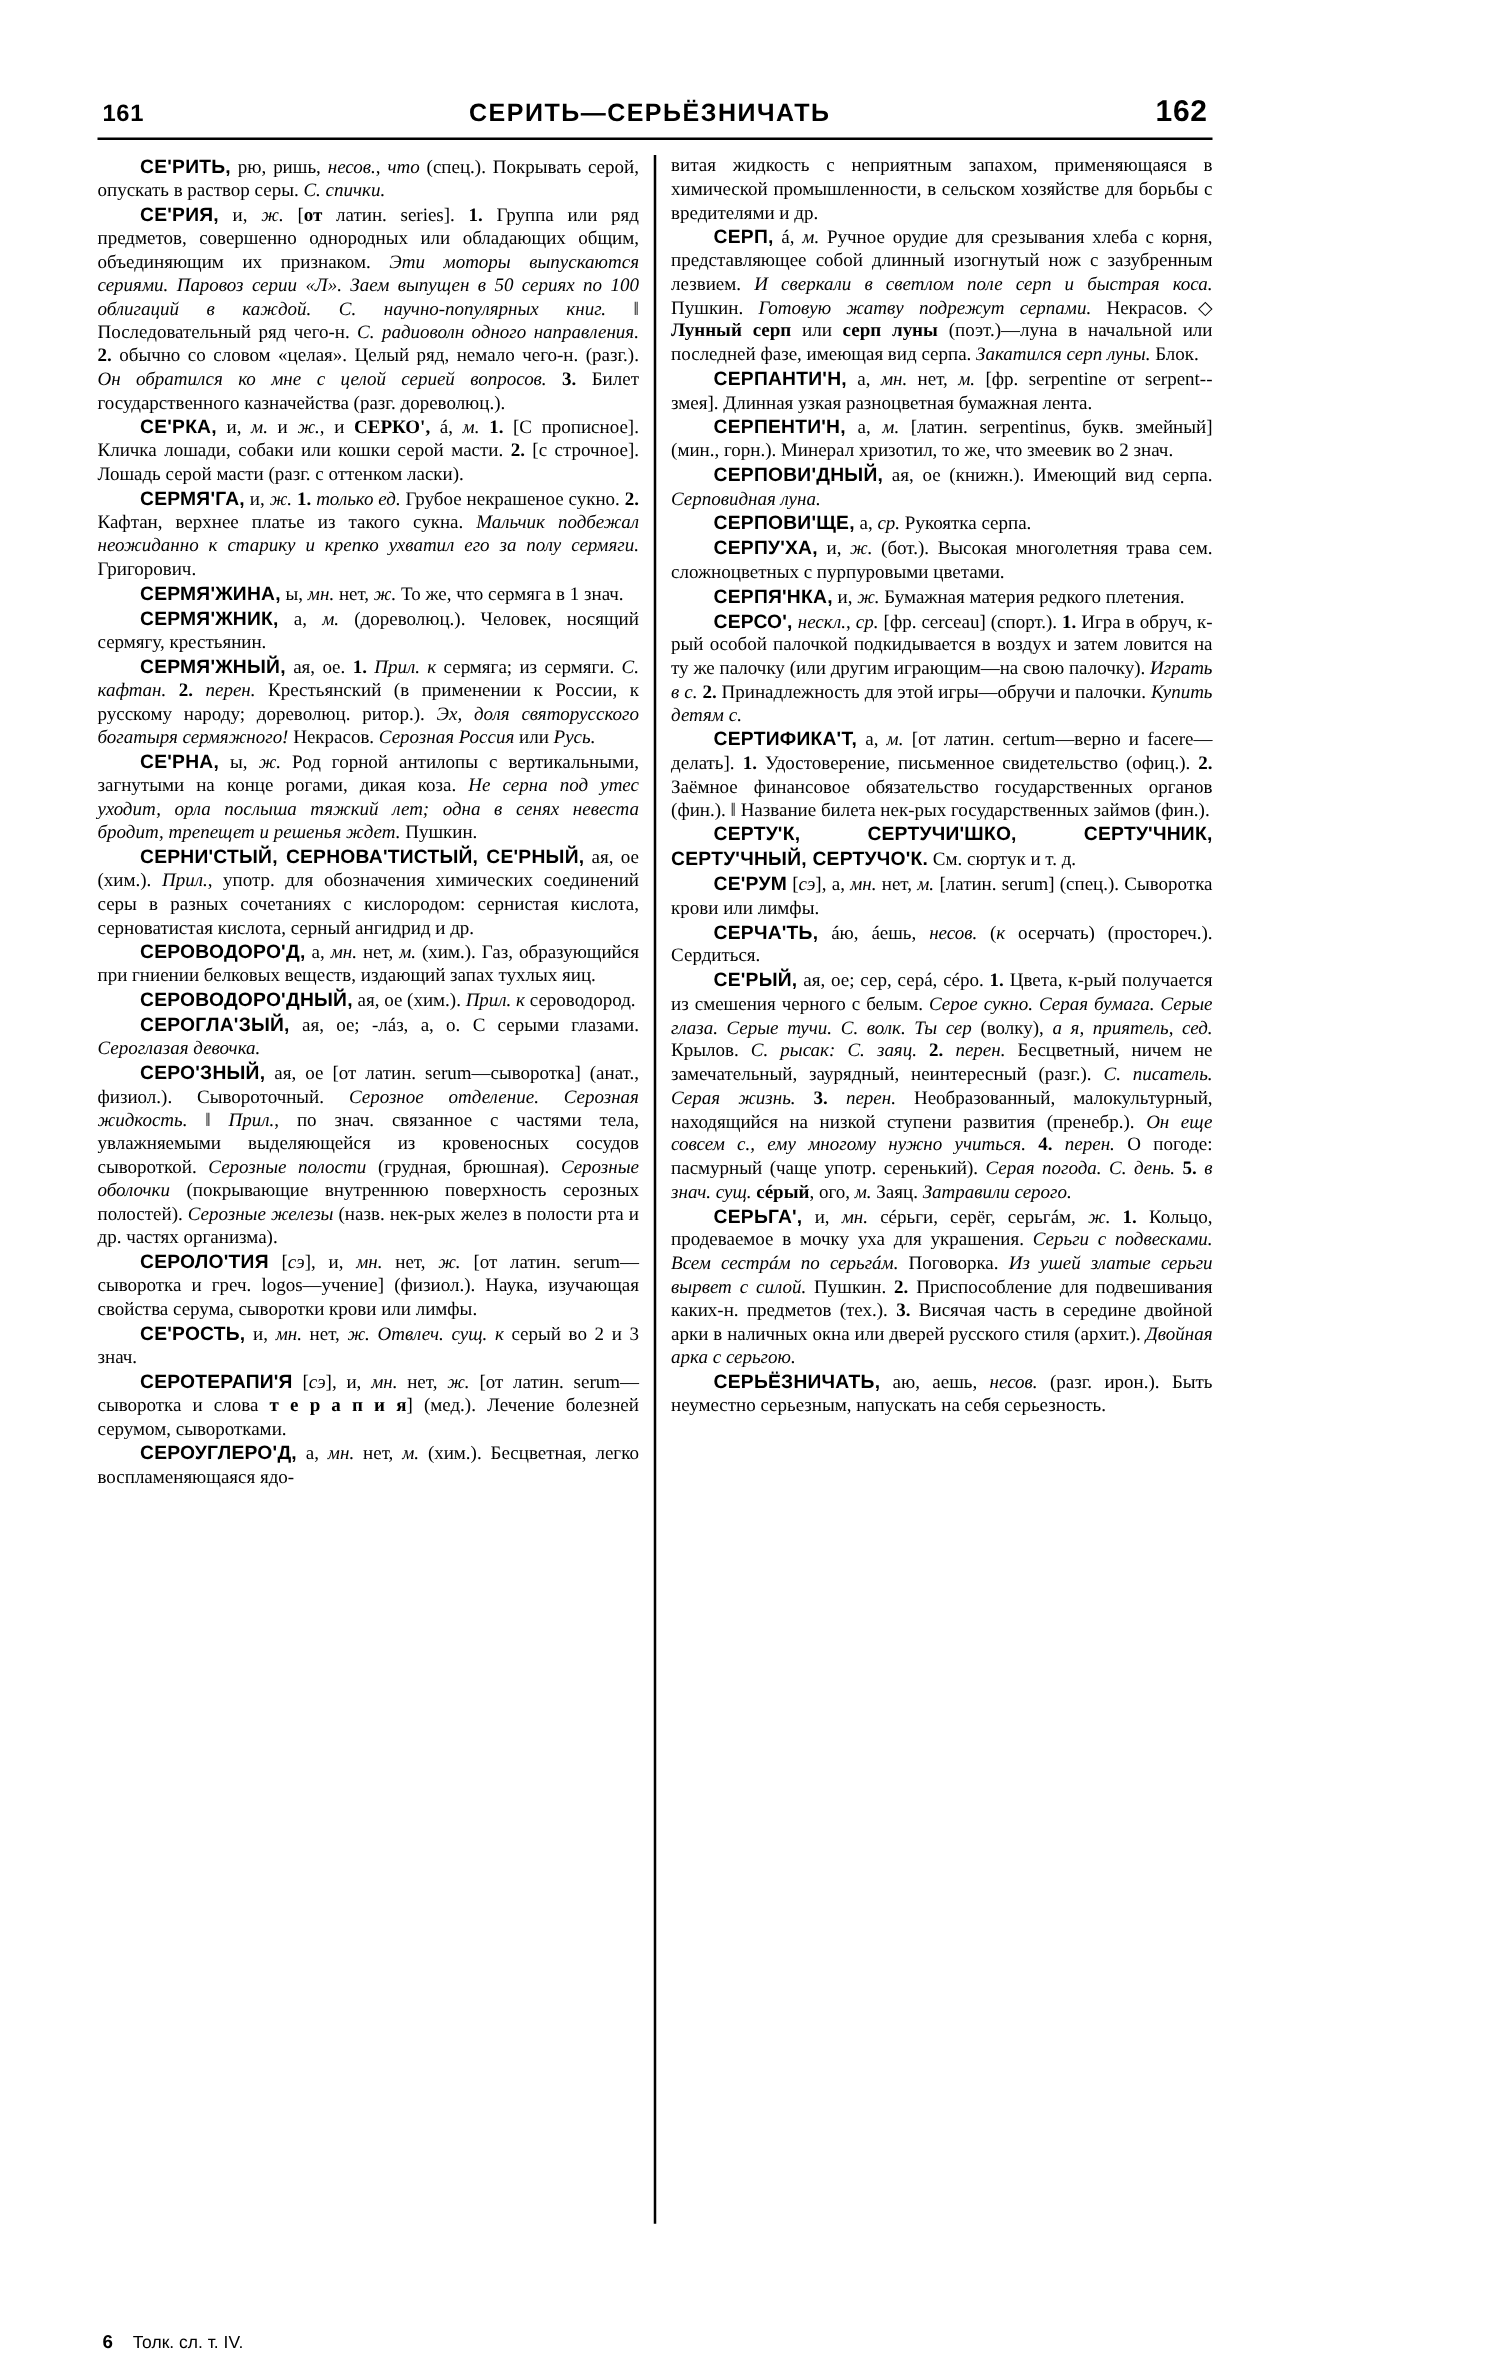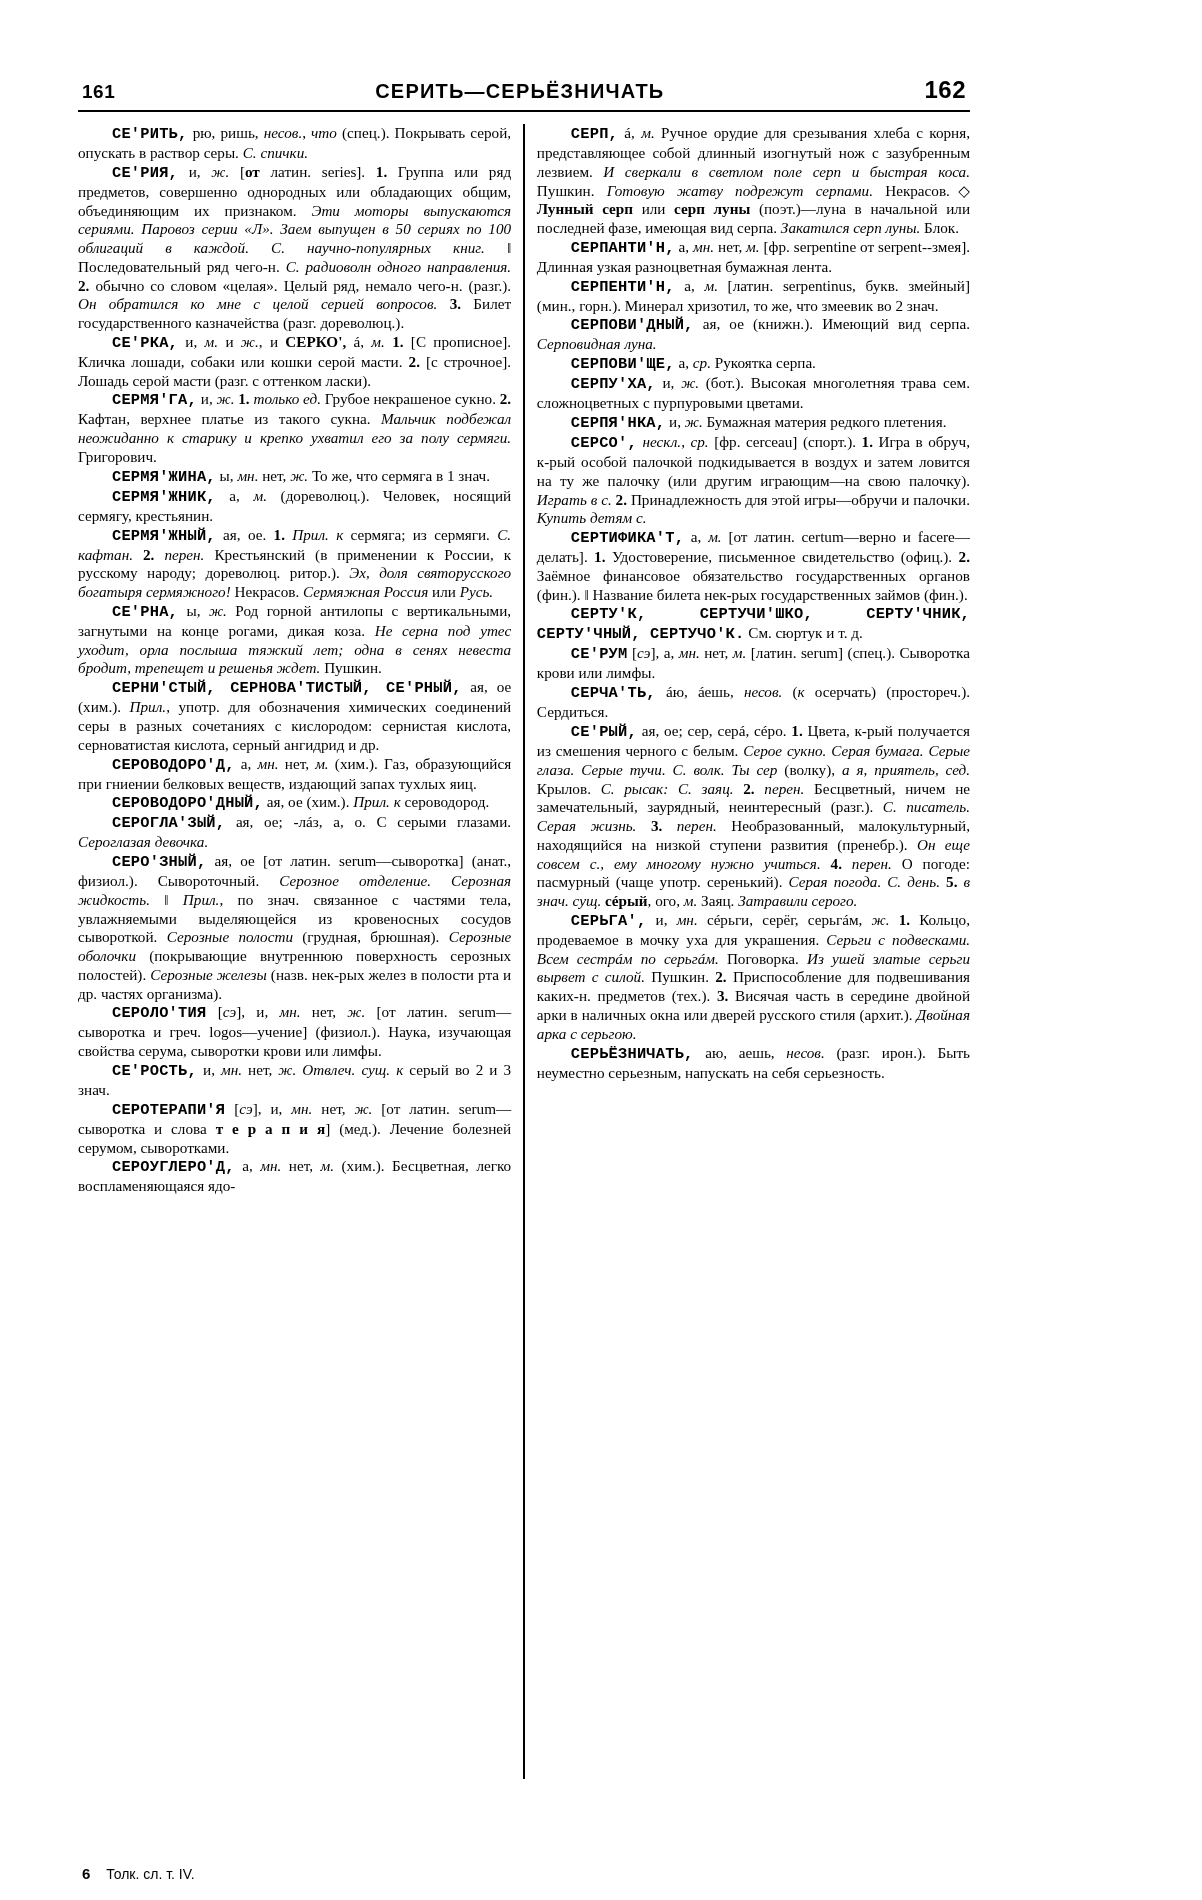--- a/index.html
+++ b/index.html
@@ -60,21 +60,21 @@
     width: 2px;
     background: #000;
     margin: 0 12px;
     align-self: stretch;
   }
   p.entry {
     margin: 0;
     text-indent: 34px;
   }
   .hw {
-    font-family: Liberation Mono, monospace;
+    font-family: Liberation Sans, sans-serif;
     font-weight: bold;
     font-size: 15.4px;
     letter-spacing: 0.2px;
   }
   .footer {
     position: absolute;
     left: 82px;
     bottom: 42px;
     font-family: "Liberation Sans", sans-serif;
     font-size: 14px;
@@ -98,34 +98,35 @@
   <div class="rule"></div>
 
   <div class="columns">
     <div class="col" id="col-left">
         <p class="entry"><span class="hw">СЕ'РИТЬ,</span><span> рю, ришь, <i>несов.</i>, <i>что</i> (спец.). Покрывать серой, опускать в раствор серы. <i>С. спички.</i></span></p>
         <p class="entry"><span class="hw">СЕ'РИЯ,</span><span> и, <i>ж.</i> [<b>от</b> латин. series]. <b>1.</b> Группа или ряд предметов, совершенно однородных или обладающих общим, объединяющим их признаком. <i>Эти моторы выпускаются сериями. Паровоз серии «Л». Заем выпущен в 50 сериях по 100 облигаций в каждой. С. научно-популярных книг.</i> ‖ Последовательный ряд чего-н. <i>С. радиоволн одного направления.</i> <b>2.</b> обычно со словом «целая». Целый ряд, немало чего-н. (разг.). <i>Он обратился ко мне с целой серией вопросов.</i> <b>3.</b> Билет государственного казначейства (разг. дореволюц.).</span></p>
         <p class="entry"><span class="hw">СЕ'РКА,</span><span> и, <i>м.</i> и <i>ж.</i>, и <b>СЕРКО',</b> á, <i>м.</i> <b>1.</b> [С прописное]. Кличка лошади, собаки или кошки серой масти. <b>2.</b> [с строчное]. Лошадь серой масти (разг. с оттенком ласки).</span></p>
         <p class="entry"><span class="hw">СЕРМЯ'ГА,</span><span> и, <i>ж.</i> <b>1.</b> <i>только ед.</i> Грубое некрашеное сукно. <b>2.</b> Кафтан, верхнее платье из такого сукна. <i>Мальчик подбежал неожиданно к старику и крепко ухватил его за полу сермяги.</i> Григорович.</span></p>
         <p class="entry"><span class="hw">СЕРМЯ'ЖИНА,</span><span> ы, <i>мн.</i> нет, <i>ж.</i> То же, что сермяга в 1 знач.</span></p>
         <p class="entry"><span class="hw">СЕРМЯ'ЖНИК,</span><span> а, <i>м.</i> (дореволюц.). Человек, носящий сермягу, крестьянин.</span></p>
-        <p class="entry"><span class="hw">СЕРМЯ'ЖНЫЙ,</span><span> ая, ое. <b>1.</b> <i>Прил. к</i> сермяга; из сермяги. <i>С. кафтан.</i> <b>2.</b> <i>перен.</i> Крестьянский (в применении к России, к русскому народу; дореволюц. ритор.). <i>Эх, доля святорусского богатыря сермяжного!</i> Некрасов. <i>Сермяжная Россия</i> или <i>Русь.</i></span></p>
+        <p class="entry"><span class="hw">СЕРМЯ'ЖНЫЙ,</span><span> ая, ое. <b>1.</b> <i>Прил. к</i> сермяга; из сермяги. <i>С. кафтан.</i> <b>2.</b> <i>перен.</i> Крестьянский (в применении к России, к русскому народу; дореволюц. ритор.). <i>Эх, доля святорусского богатыря сермяжного!</i> Некрасов. <i>Серозная Россия</i> или <i>Русь.</i></span></p>
         <p class="entry"><span class="hw">СЕ'РНА,</span><span> ы, <i>ж.</i> Род горной антилопы с вертикальными, загнутыми на конце рогами, дикая коза. <i>Не серна под утес уходит, орла послыша тяжкий лет; одна в сенях невеста бродит, трепещет и решенья ждет.</i> Пушкин.</span></p>
         <p class="entry"><span class="hw">СЕРНИ'СТЫЙ, СЕРНОВА'ТИСТЫЙ, СЕ'РНЫЙ,</span><span> ая, ое (хим.). <i>Прил.</i>, употр. для обозначения химических соединений серы в разных сочетаниях с кислородом: сернистая кислота, серноватистая кислота, серный ангидрид и др.</span></p>
         <p class="entry"><span class="hw">СЕРОВОДОРО'Д,</span><span> а, <i>мн.</i> нет, <i>м.</i> (хим.). Газ, образующийся при гниении белковых веществ, издающий запах тухлых яиц.</span></p>
         <p class="entry"><span class="hw">СЕРОВОДОРО'ДНЫЙ,</span><span> ая, ое (хим.). <i>Прил. к</i> сероводород.</span></p>
         <p class="entry"><span class="hw">СЕРОГЛА'ЗЫЙ,</span><span> ая, ое; -лáз, а, о. С серыми глазами. <i>Сероглазая девочка.</i></span></p>
         <p class="entry"><span class="hw">СЕРО'ЗНЫЙ,</span><span> ая, ое [от латин. serum—сыворотка] (анат., физиол.). Сывороточный. <i>Серозное отделение. Серозная жидкость.</i> ‖ <i>Прил.</i>, по знач. связанное с частями тела, увлажняемыми выделяющейся из кровеносных сосудов сывороткой. <i>Серозные полости</i> (грудная, брюшная). <i>Серозные оболочки</i> (покрывающие внутреннюю поверхность серозных полостей). <i>Серозные железы</i> (назв. нек-рых желез в полости рта и др. частях организма).</span></p>
         <p class="entry"><span class="hw">СЕРОЛО'ТИЯ</span><span> [<i>сэ</i>], и, <i>мн.</i> нет, <i>ж.</i> [от латин. serum—сыворотка и греч. logos—учение] (физиол.). Наука, изучающая свойства серума, сыворотки крови или лимфы.</span></p>
         <p class="entry"><span class="hw">СЕ'РОСТЬ,</span><span> и, <i>мн.</i> нет, <i>ж. Отвлеч. сущ. к</i> серый во 2 и 3 знач.</span></p>
         <p class="entry"><span class="hw">СЕРОТЕРАПИ'Я</span><span> [<i>сэ</i>], и, <i>мн.</i> нет, <i>ж.</i> [от латин. serum—сыворотка и слова <b>т е р а п и я</b>] (мед.). Лечение болезней серумом, сыворотками.</span></p>
         <p class="entry"><span class="hw">СЕРОУГЛЕРО'Д,</span><span> а, <i>мн.</i> нет, <i>м.</i> (хим.). Бесцветная, легко воспламеняющаяся ядо-</span></p>
       </div>
     <div class="divider"></div>
     <div class="col" id="col-right">
+        <p class="entry" style="text-indent: 0px;">витая жидкость с неприятным запахом, применяющаяся в химической промышленности, в сельском хозяйстве для борьбы с вредителями и др.</p>
         <p class="entry"><span class="hw">СЕРП,</span><span> á, <i>м.</i> Ручное орудие для срезывания хлеба с корня, представляющее собой длинный изогнутый нож с зазубренным лезвием. <i>И сверкали в светлом поле серп и быстрая коса.</i> Пушкин. <i>Готовую жатву подрежут серпами.</i> Некрасов.◇ <b>Лунный серп</b> или <b>серп луны</b> (поэт.)—луна в начальной или последней фазе, имеющая вид серпа. <i>Закатился серп луны.</i> Блок.</span></p>
         <p class="entry"><span class="hw">СЕРПАНТИ'Н,</span><span> а, <i>мн.</i> нет, <i>м.</i> [фр. serpentine от serpent--змея]. Длинная узкая разноцветная бумажная лента.</span></p>
         <p class="entry"><span class="hw">СЕРПЕНТИ'Н,</span><span> а, <i>м.</i> [латин. serpentinus, букв. змейный] (мин., горн.). Минерал хризотил, то же, что змеевик во 2 знач.</span></p>
         <p class="entry"><span class="hw">СЕРПОВИ'ДНЫЙ,</span><span> ая, ое (книжн.). Имеющий вид серпа. <i>Серповидная луна.</i></span></p>
         <p class="entry"><span class="hw">СЕРПОВИ'ЩЕ,</span><span> а, <i>ср.</i> Рукоятка серпа.</span></p>
         <p class="entry"><span class="hw">СЕРПУ'ХА,</span><span> и, <i>ж.</i> (бот.). Высокая многолетняя трава сем. сложноцветных с пурпуровыми цветами.</span></p>
         <p class="entry"><span class="hw">СЕРПЯ'НКА,</span><span> и, <i>ж.</i> Бумажная материя редкого плетения.</span></p>
         <p class="entry"><span class="hw">СЕРСО',</span><span> <i>нескл.</i>, <i>ср.</i> [фр. cerceau] (спорт.). <b>1.</b> Игра в обруч, к-рый особой палочкой подкидывается в воздух и затем ловится на ту же палочку (или другим играющим—на свою палочку). <i>Играть в с.</i> <b>2.</b> Принадлежность для этой игры—обручи и палочки. <i>Купить детям с.</i></span></p>
         <p class="entry"><span class="hw">СЕРТИФИКА'Т,</span><span> а, <i>м.</i> [от латин. certum—верно и facere—делать]. <b>1.</b> Удостоверение, письменное свидетельство (офиц.). <b>2.</b> Заёмное финансовое обязательство государственных органов (фин.). ‖ Название билета нек-рых государственных займов (фин.).</span></p>
         <p class="entry"><span class="hw">СЕРТУ'К, СЕРТУЧИ'ШКО, СЕРТУ'ЧНИК, СЕРТУ'ЧНЫЙ, СЕРТУЧО'К.</span><span> См. сюртук и т. д.</span></p>

